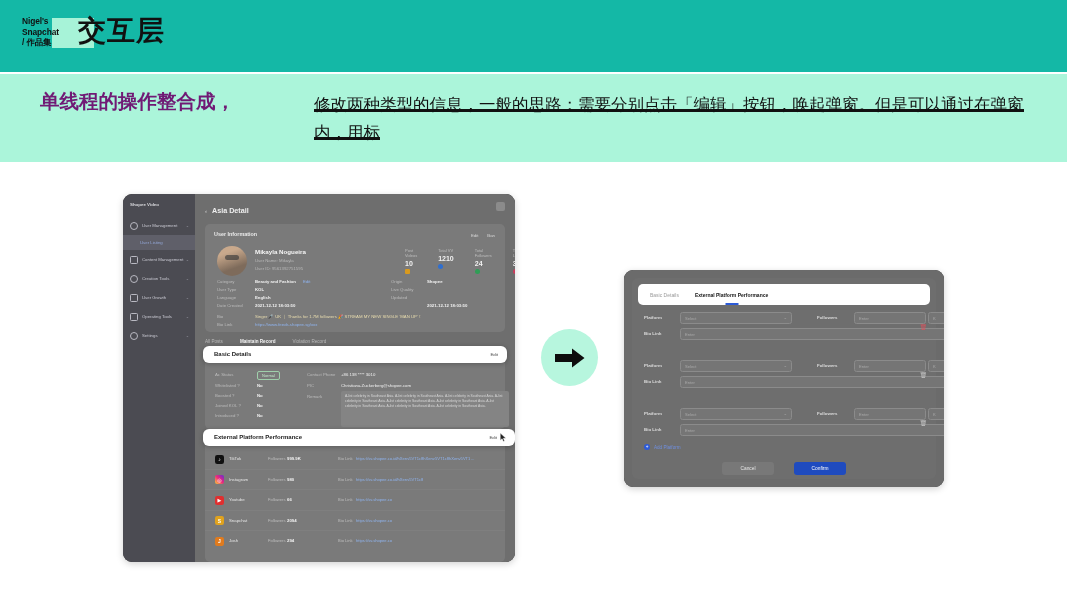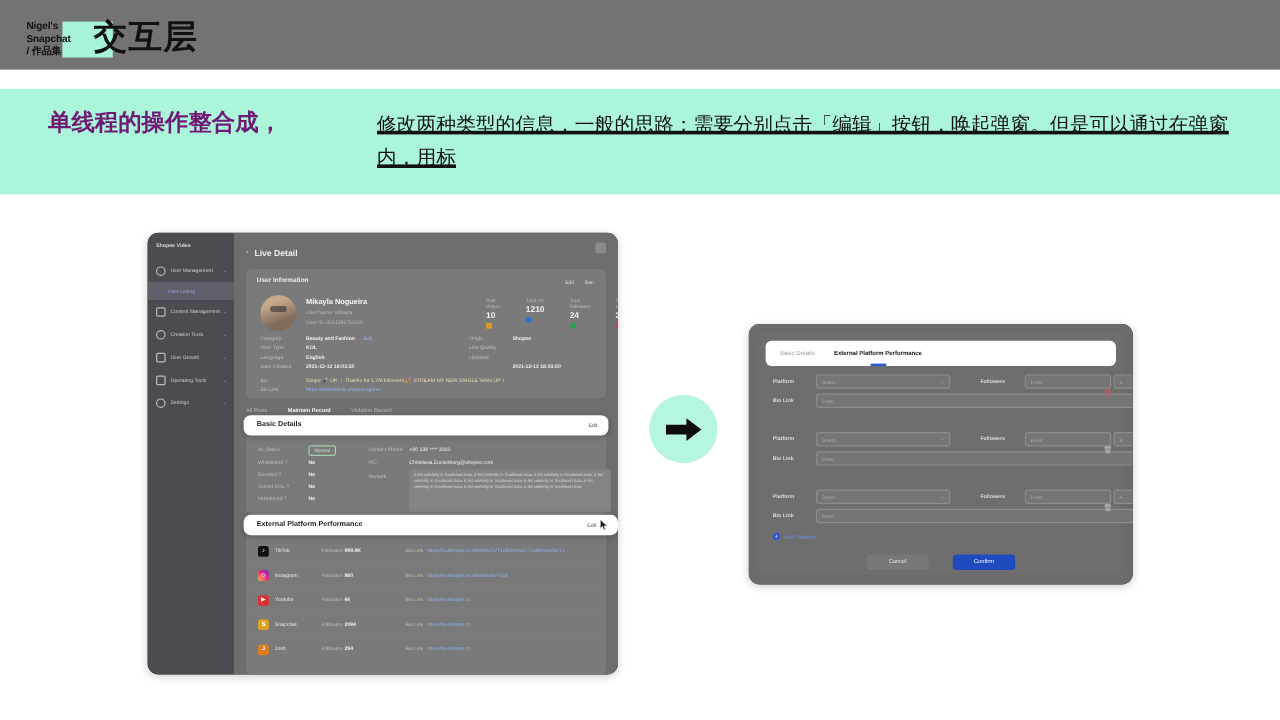--- a/index.html
+++ b/index.html
@@ -5,21 +5,21 @@
   html,body{margin:0;padding:0;}
   body{
     width:1067px;height:600px;overflow:hidden;
     background:#ffffff;
     font-family:"Liberation Sans","DejaVu Sans",sans-serif;
     -webkit-font-smoothing:antialiased;
   }
   .page{position:relative;width:1067px;height:600px;background:#fff;}
 
   
-  .header{position:absolute;left:0;top:0;width:1067px;height:58px;background:#737373;}
+  .header{position:absolute;left:0;top:0;width:1067px;height:72px;background:#14b8a6;}
   .logo{position:absolute;left:22px;top:16px;width:72px;height:36px;}
   .logo .hl{position:absolute;left:30px;top:2px;width:42px;height:30px;background:#a7f3d8;}
   .logo .ltxt{position:absolute;left:0;top:0;width:80px;
     font-size:8.4px;line-height:10.6px;font-weight:bold;color:#111;letter-spacing:-0.1px;}
   .logo .ltxt span{display:block;white-space:nowrap;}
   .logo .l3{display:flex;gap:6px;}
   .brandtitle{position:absolute;left:78px;top:12px;font-size:28px;font-weight:900;
     color:#111;letter-spacing:1px;font-family:"DejaVu Sans",sans-serif;}
 
   
@@ -214,21 +214,21 @@
             <span class="side-car">⌄</span>
           </div>
 
         </div>
       </div>
 
       <div class="content">
 
         <div class="crumb">
           <span class="bk">‹</span>
-          <span class="ti">Live Detail</span>
+          <span class="ti">Asia Detail</span>
         </div>
         <div class="shot-corner"></div>
 
         <div class="card" style="top:30px;height:108px;">
           <div class="card-t">User Information</div>
 
           <div class="editbtns">
             <span>Edit</span>
             <span>Ban</span>
           </div>

